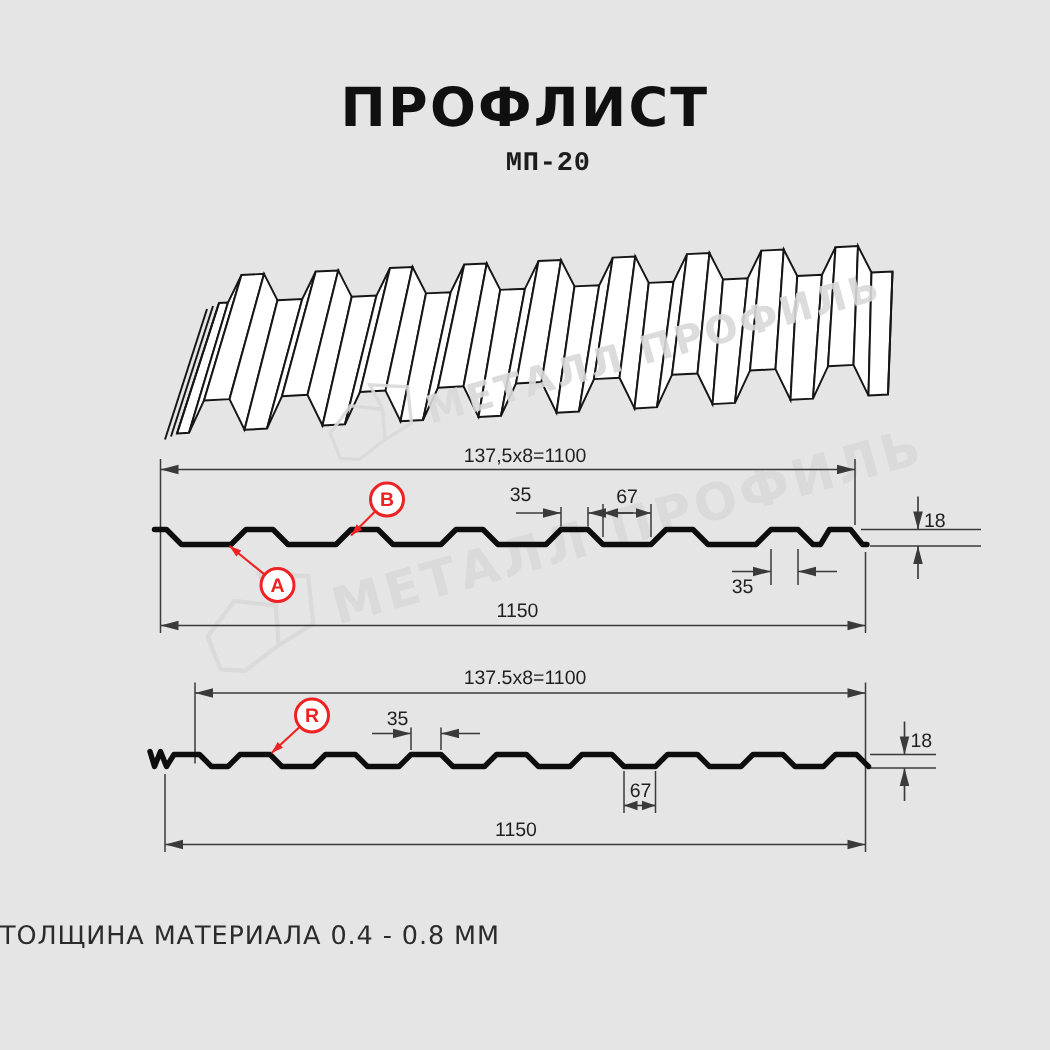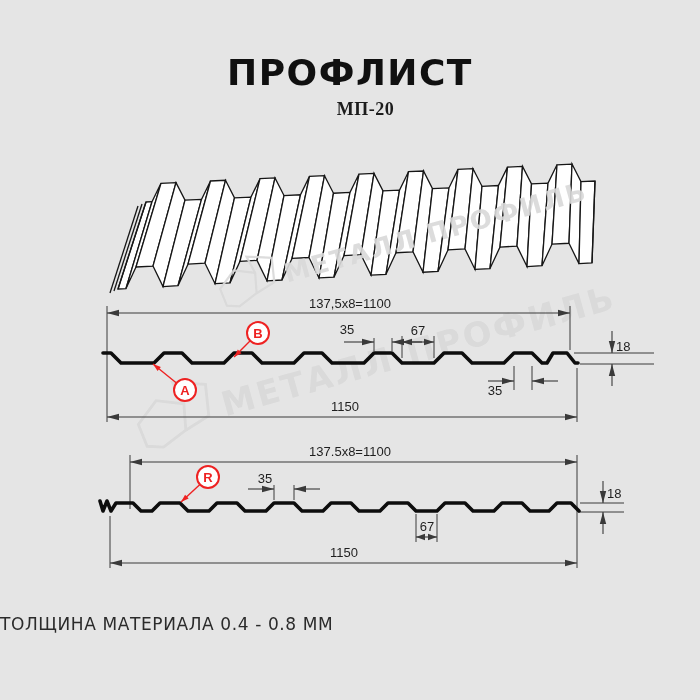--- a/index.html
+++ b/index.html
@@ -3,21 +3,21 @@
 <meta charset="utf-8">
 <style>
   html,body{margin:0;padding:0;background:#fff;}
   .canvas{position:relative;width:700px;height:700px;background:#e5e5e5;overflow:hidden;
           font-family:"Liberation Sans",sans-serif;}
   #drawing{position:absolute;left:0;top:0;}
   .title{position:absolute;left:0;right:0;top:52px;text-align:center;
          font-family:"DejaVu Sans",sans-serif;font-weight:700;font-size:36px;
          letter-spacing:1.5px;color:#101010;}
   .subtitle{position:absolute;left:0;right:0;top:99px;text-align:center;
-         font-family:Liberation Serif, serif;font-weight:600;font-size:18px;
+         font-family:Liberation Mono, monospace;font-weight:600;font-size:18px;
          letter-spacing:0.5px;color:#1c1c1c;padding-left:31px;}
   .footer{position:absolute;left:0;right:0;top:614px;text-align:left;
          font-family:"DejaVu Sans",sans-serif;font-weight:500;font-size:17px;
          letter-spacing:0.6px;color:#2b2b2b;}
 </style>
 </head>
 <body>
 
 <div class="canvas">
   <div class="title">ПРОФЛИСТ</div>

